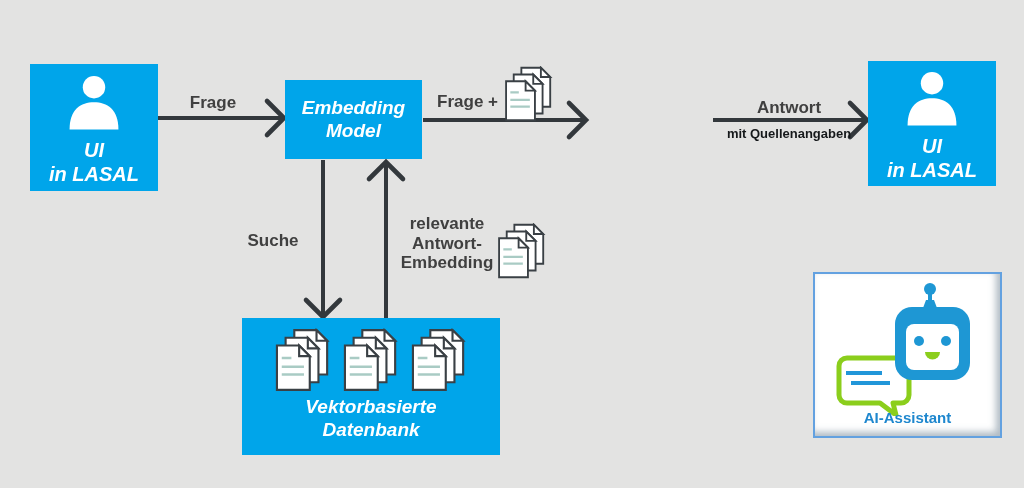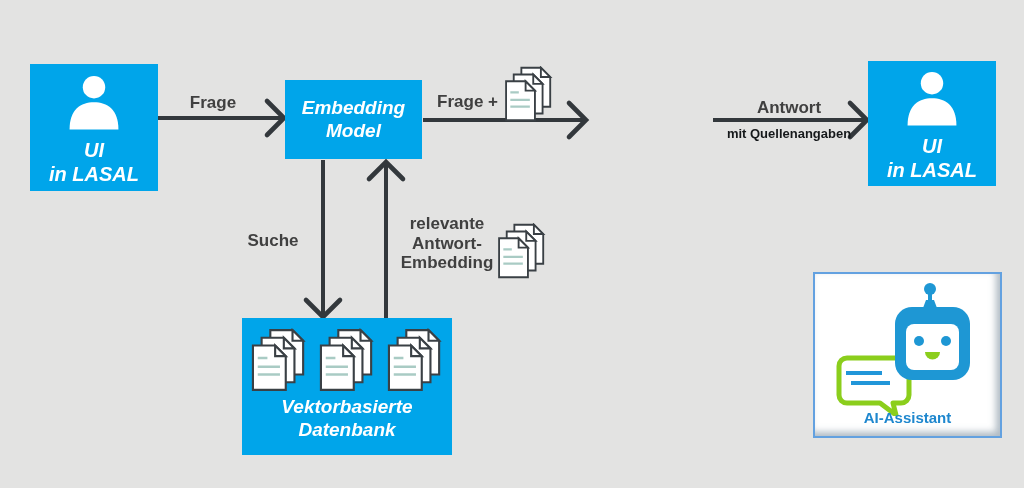--- a/index.html
+++ b/index.html
@@ -137,21 +137,21 @@
 
 
   <div class="node user-box abs" style="left:868px; top:61px; width:128px; height:125px;">
     <svg width="66" height="66" viewBox="0 0 100 100">
       <use href="#person"></use>
     </svg>
     <div class="node-label">UI
 in LASAL</div>
   </div>
 
-  <div class="node db-box abs" style="left:242px; top:318px; width:210px; height:127px;">
+  <div class="node db-box abs" style="left:242px; top:318px; width:258px; height:127px;">
     <div class="doc-row">
       <svg width="56" height="64" viewBox="0 0 58 66">
           <use href="#docstack"></use>
         </svg>
       <svg width="56" height="64" viewBox="0 0 58 66">
           <use href="#docstack"></use>
         </svg>
       <svg width="56" height="64" viewBox="0 0 58 66">
           <use href="#docstack"></use>
         </svg>

